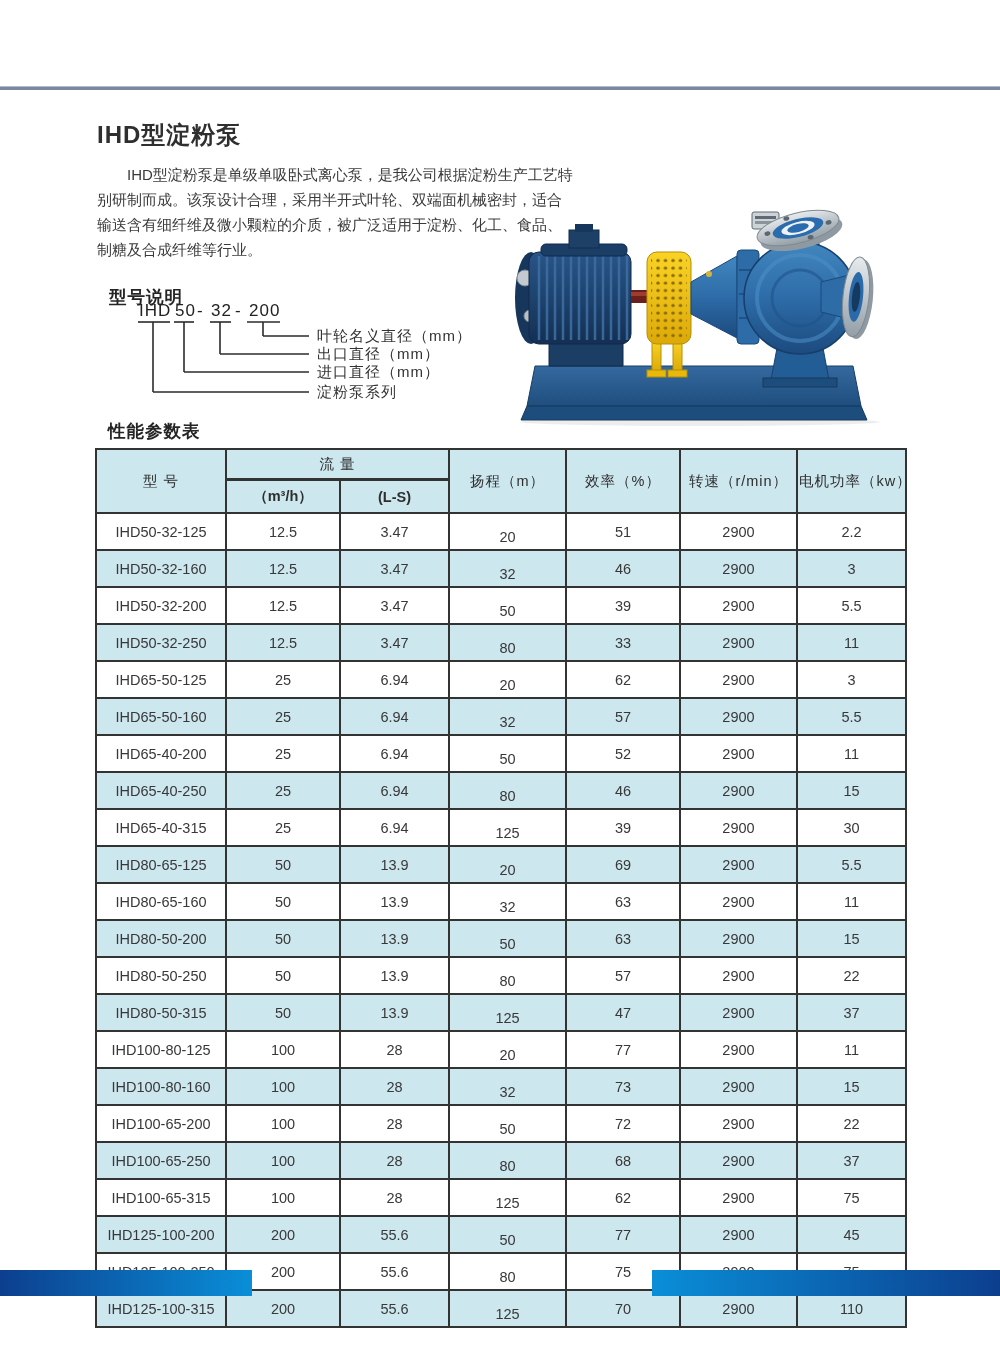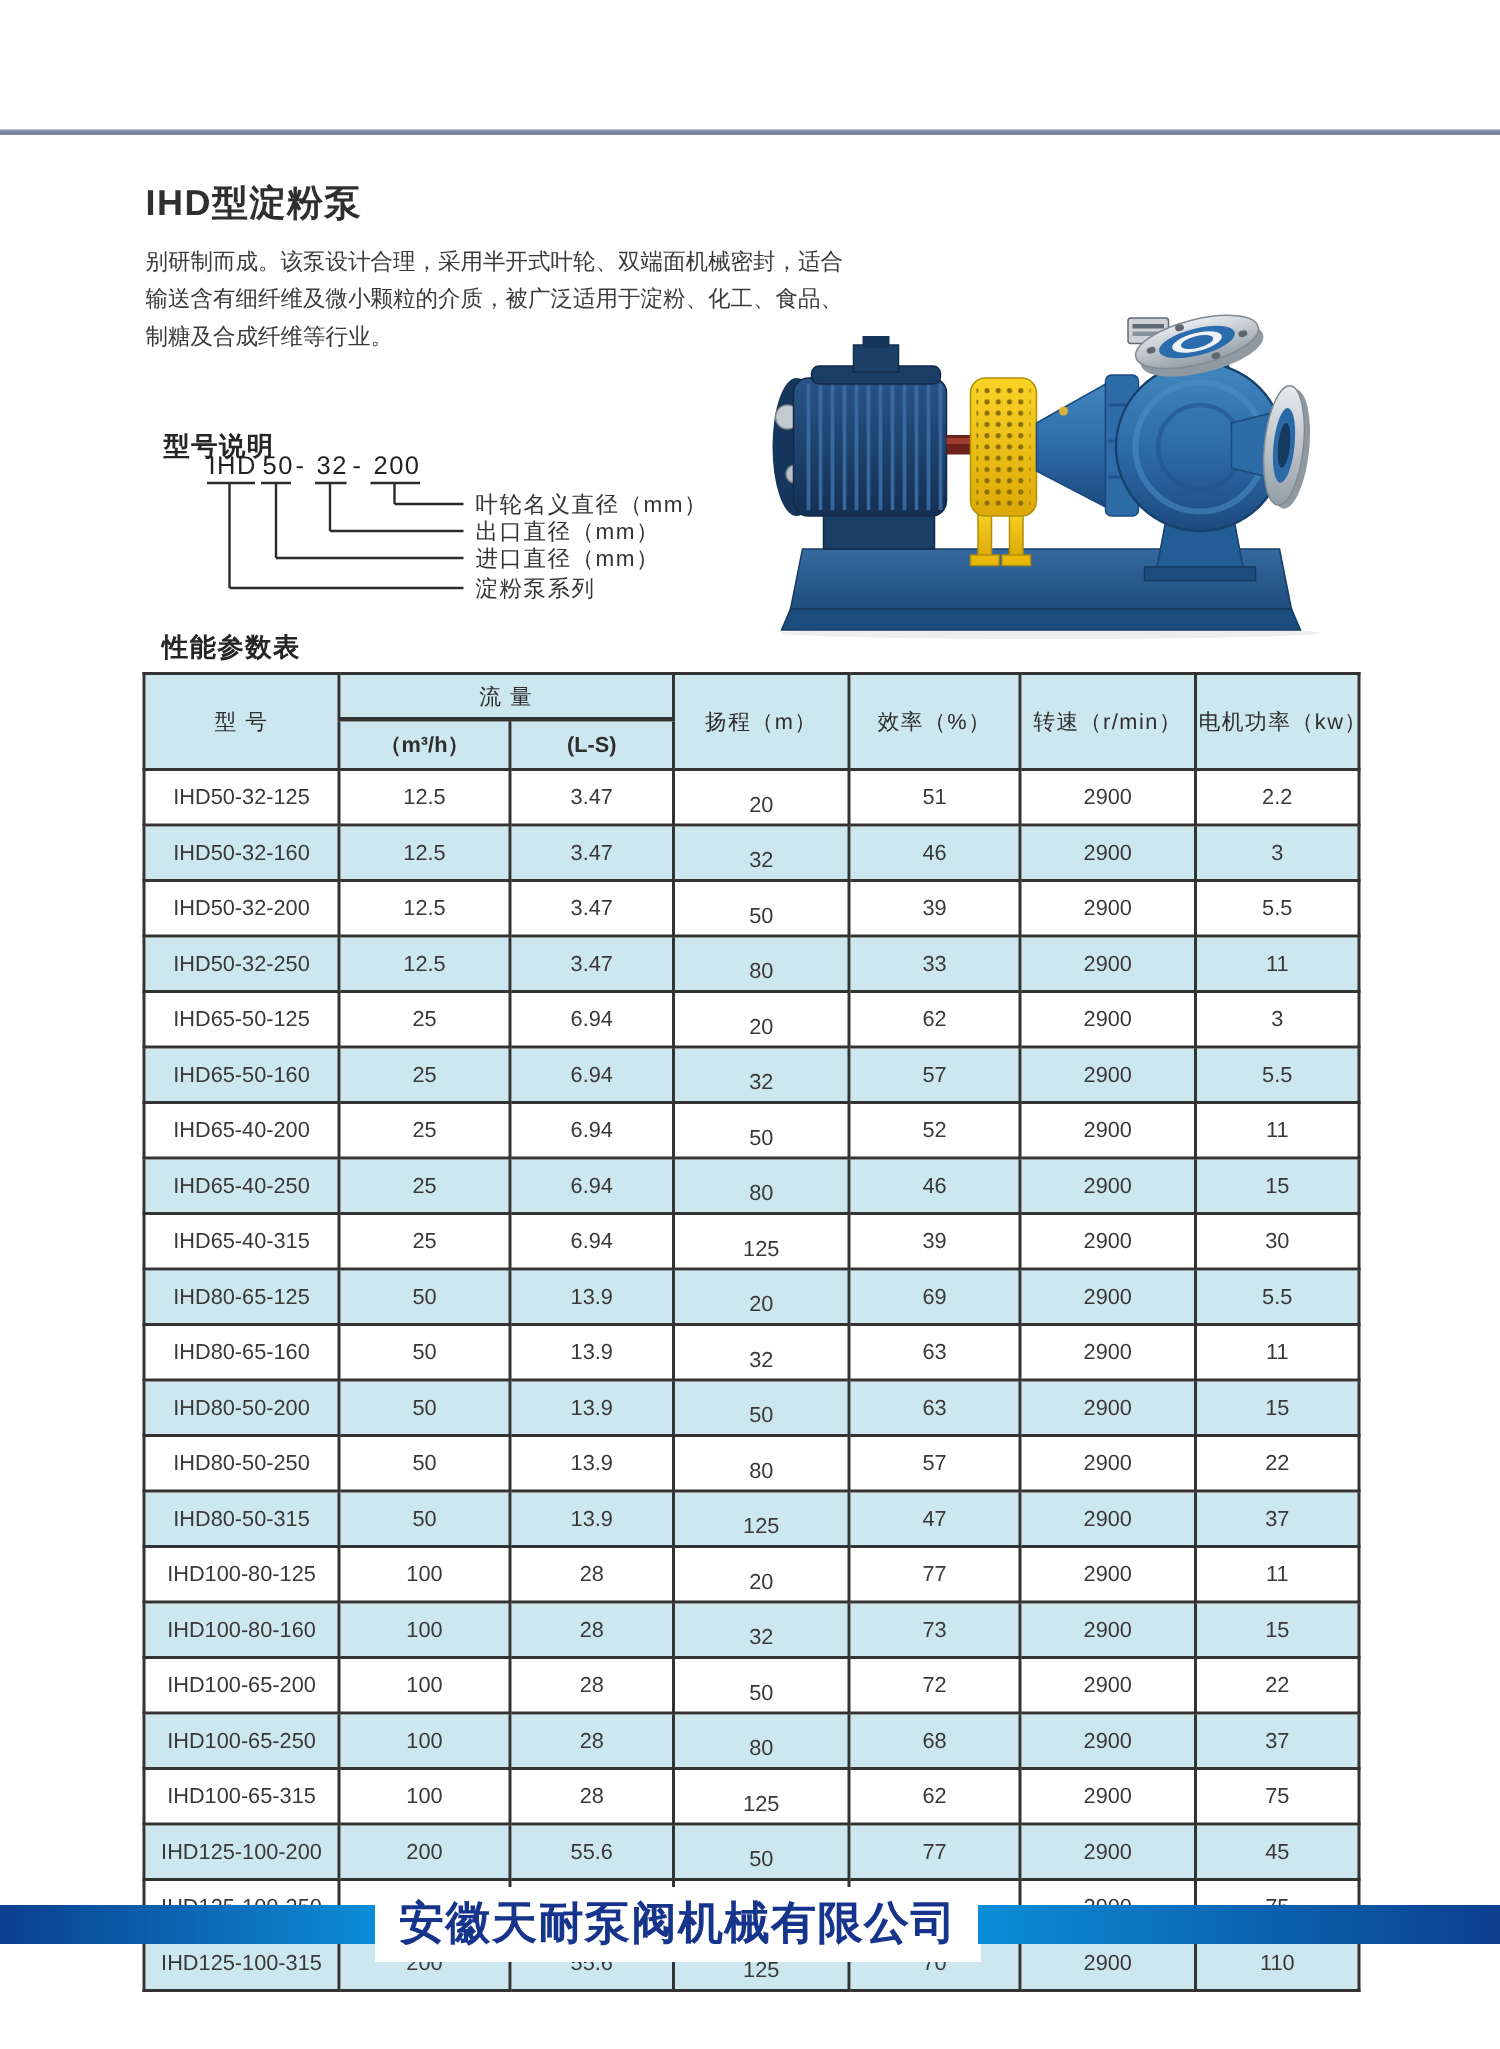--- a/index.html
+++ b/index.html
@@ -60,20 +60,21 @@
 </head>
 <body>
 
 <div class="page">
 
   <div class="top-rule"></div>
 
   <h1 class="doc-title">IHD型淀粉泵</h1>
 
   <div class="intro">
+    <div class="intro-line indent">IHD型淀粉泵是单级单吸卧式离心泵，是我公司根据淀粉生产工艺特</div>
     <div class="intro-line">别研制而成。该泵设计合理，采用半开式叶轮、双端面机械密封，适合</div>
     <div class="intro-line">输送含有细纤维及微小颗粒的介质，被广泛适用于淀粉、化工、食品、</div>
     <div class="intro-line">制糖及合成纤维等行业。</div>
   </div>
 
   <h2 class="sec sec-model">型号说明</h2>
 
   <svg class="model-diagram" width="430" height="112" viewBox="0 0 430 112">
     <g font-size="17" fill="#222222" letter-spacing="1">
       <text x="44" y="17">IHD</text>
@@ -446,16 +447,15 @@
           <td>55.6</td>
           <td>125</td>
           <td>70</td>
           <td>2900</td>
           <td>110</td>
         </tr>
       </tbody>
   </table>
 
   <div class="fbar fbar-left"></div>
-  <div class="fcompany">安徽天耐泵阀机械有限公司</div>
   <div class="fbar fbar-right"></div>
 
 </div>
 
 </body></html>

